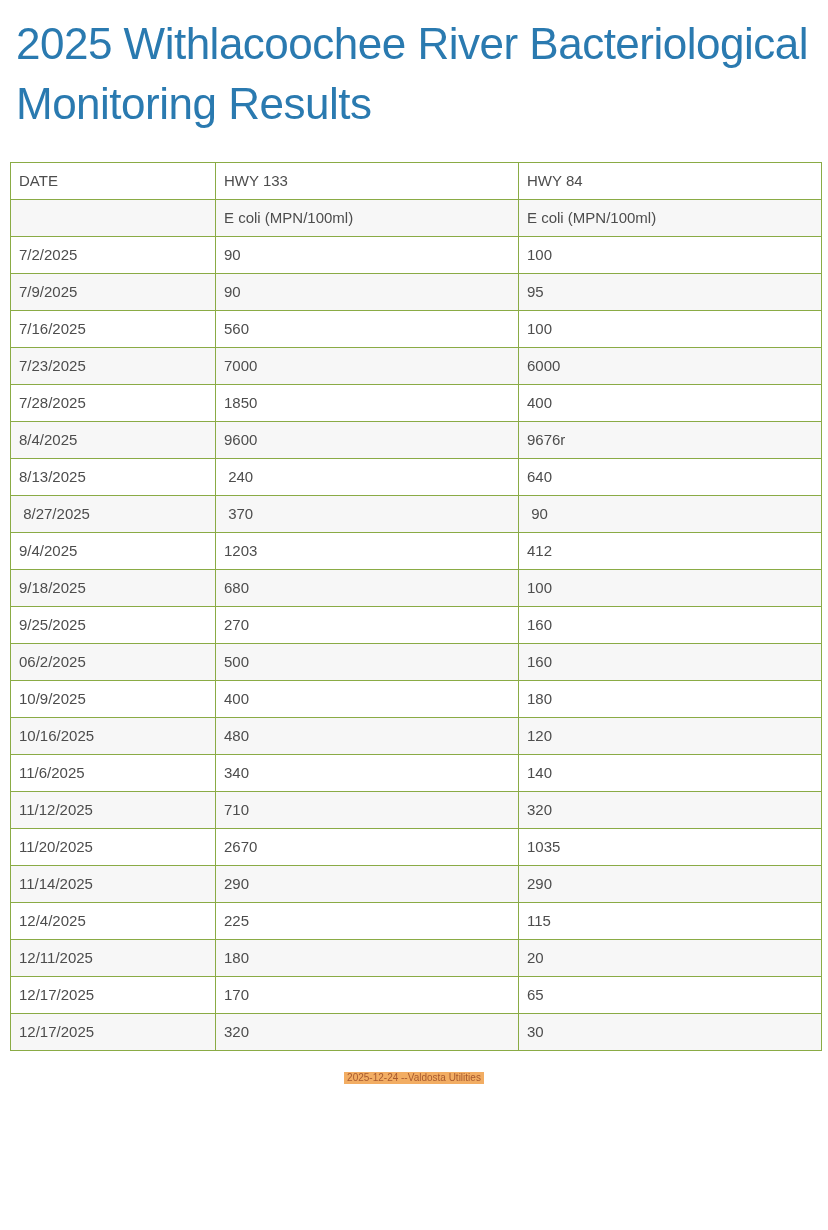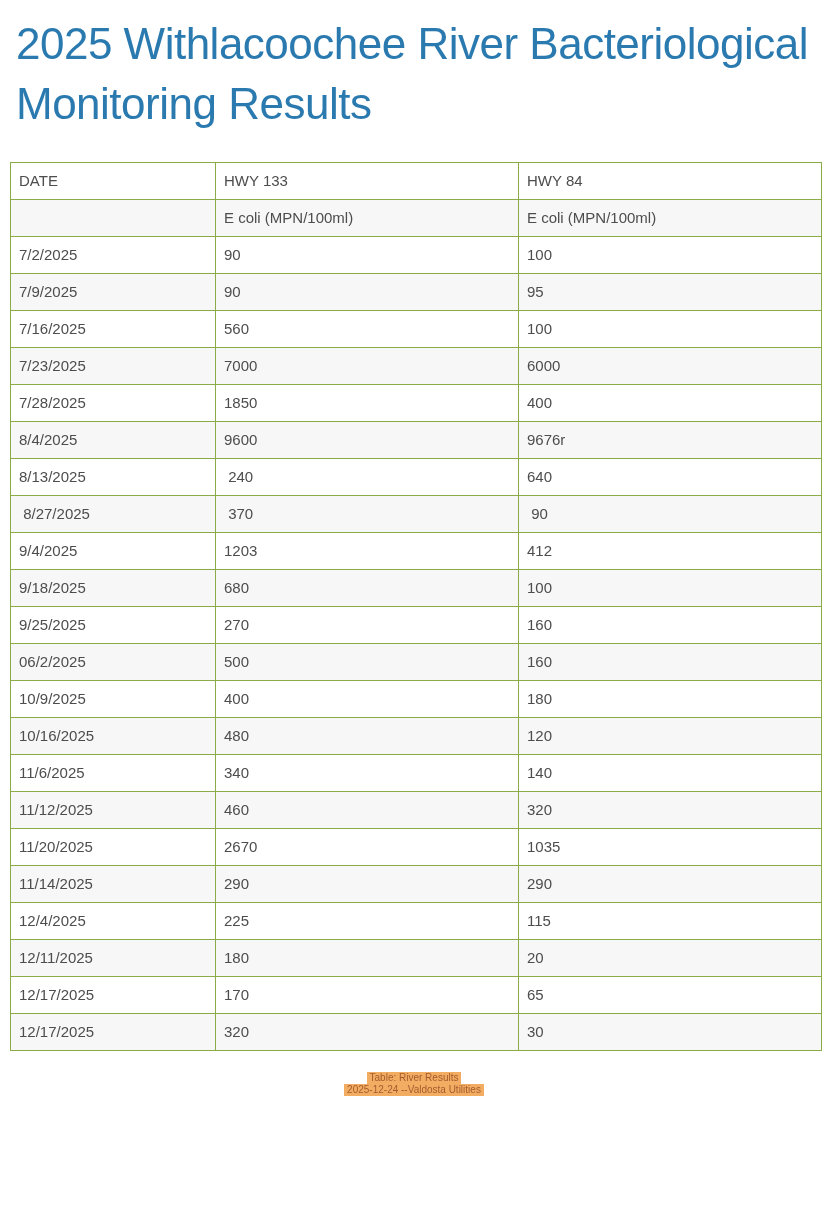--- a/index.html
+++ b/index.html
@@ -177,21 +177,21 @@
 
 
   <tr>
     <td>11/6/2025</td>
     <td>340</td>
     <td>140</td>
   </tr>
 
   <tr>
     <td>11/12/2025</td>
-    <td>460</td>
+    <td>710</td>
     <td>320</td>
   </tr>
 
   <tr>
     <td>11/20/2025</td>
     <td>2670</td>
     <td>1035</td>
   </tr>
 
   <tr>
@@ -220,15 +220,14 @@
 
   <tr>
     <td>12/17/2025</td>
     <td>320</td>
     <td>30</td>
   </tr>
 </tbody>
 </table>
 
 <div class="caption">
-  <div><span class="cap-line">Table: River Results</span></div>
   <div><span class="cap-line">2025-12-24 --Valdosta Utilities</span></div>
 </div>
 
 </body></html>

